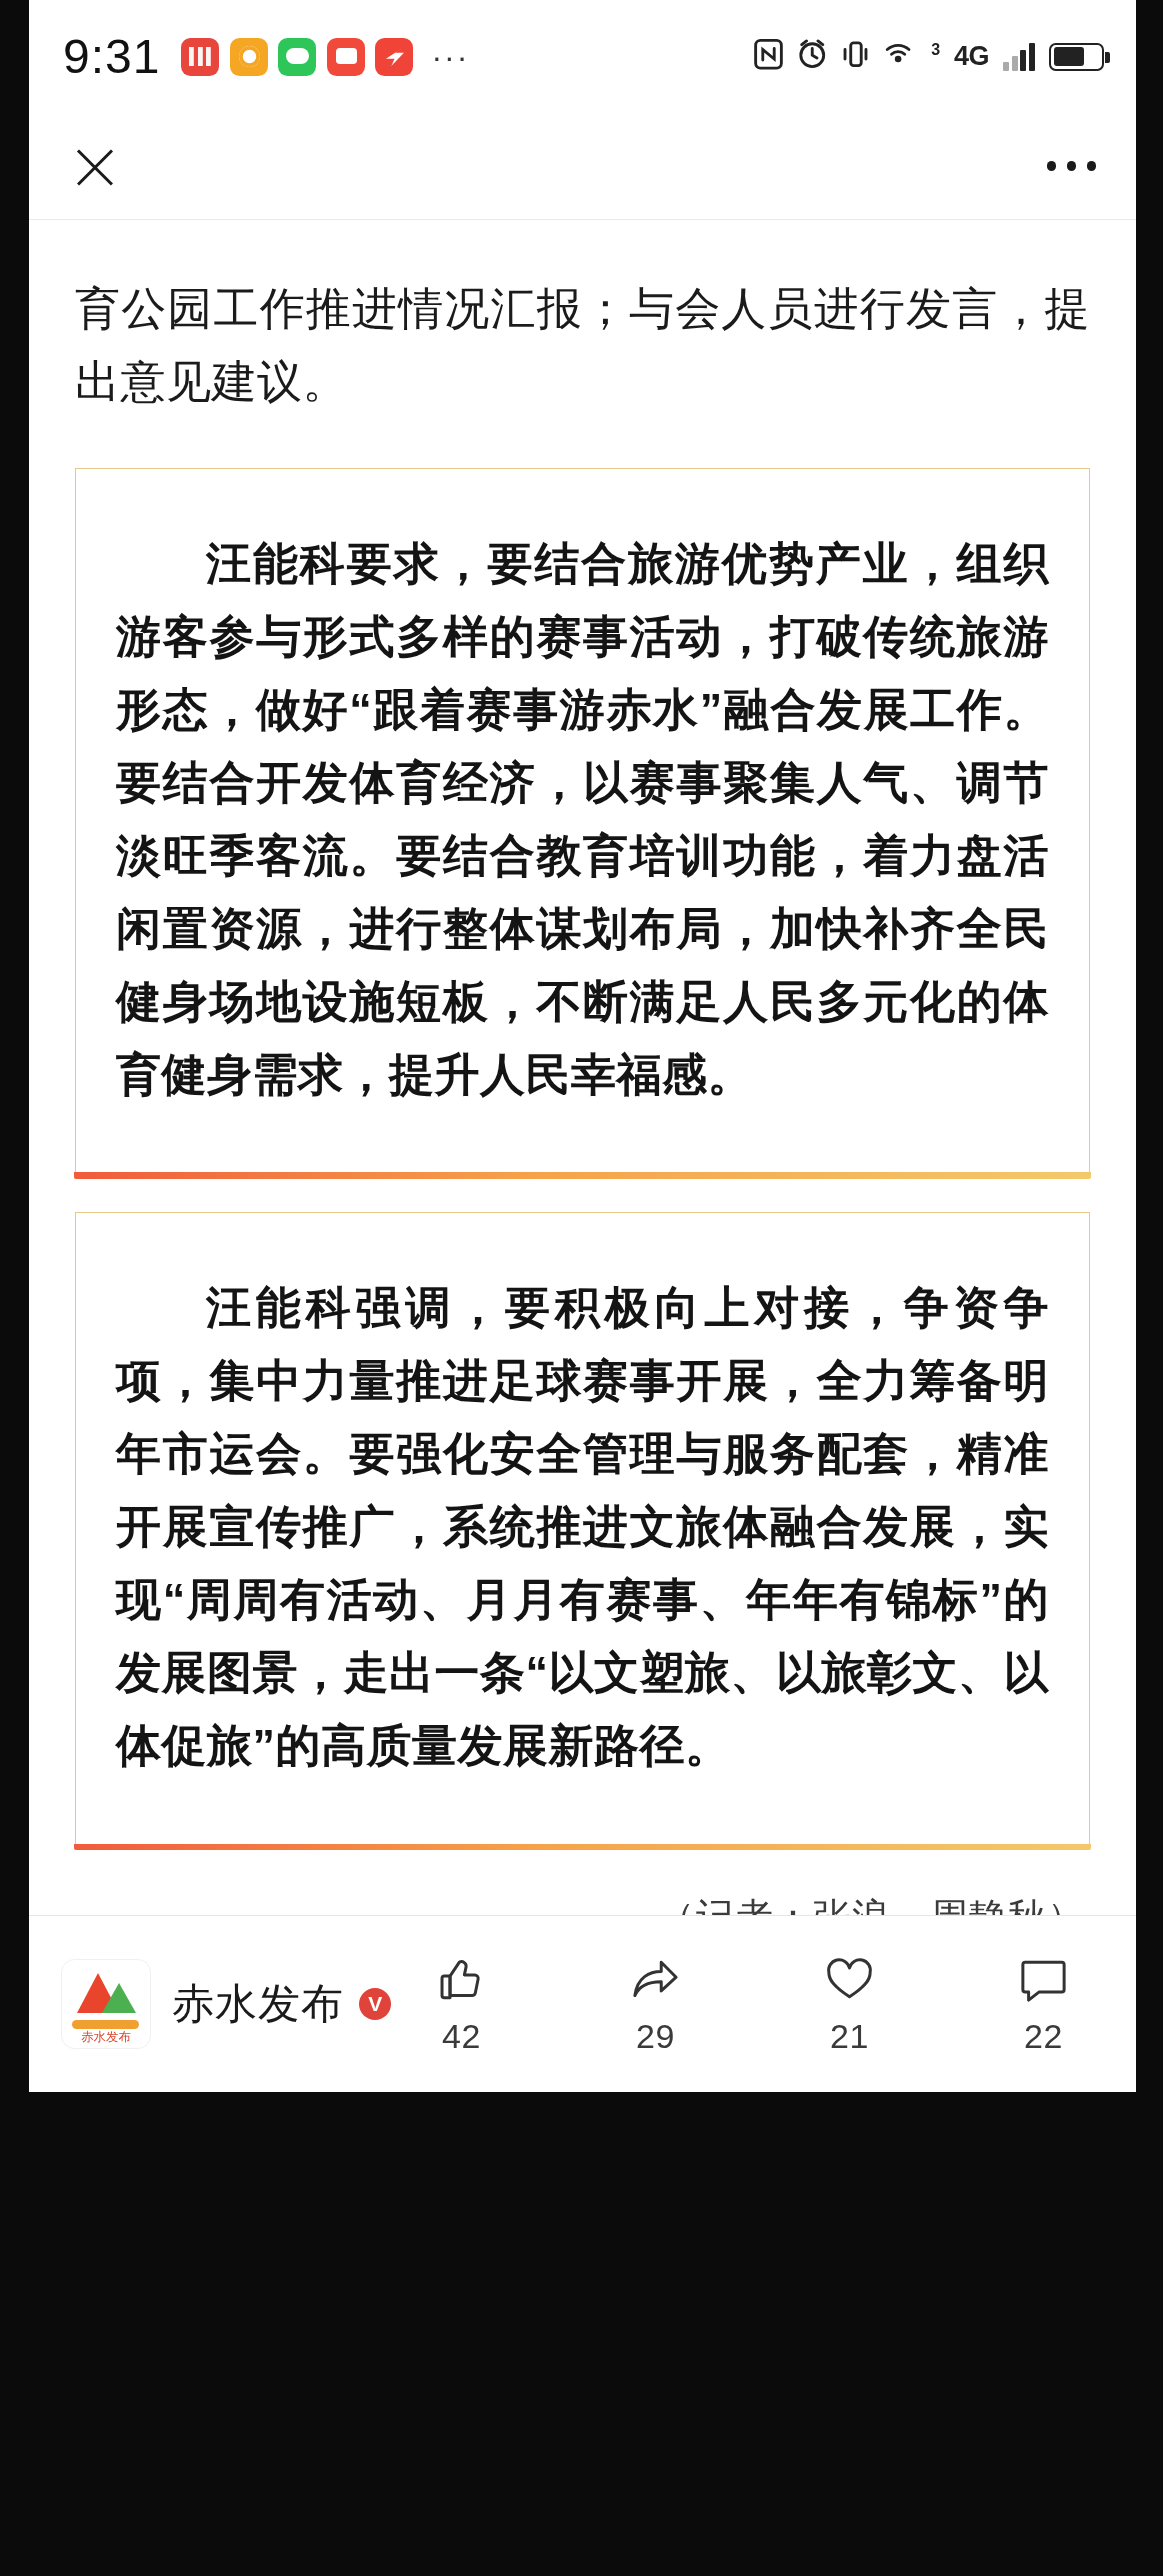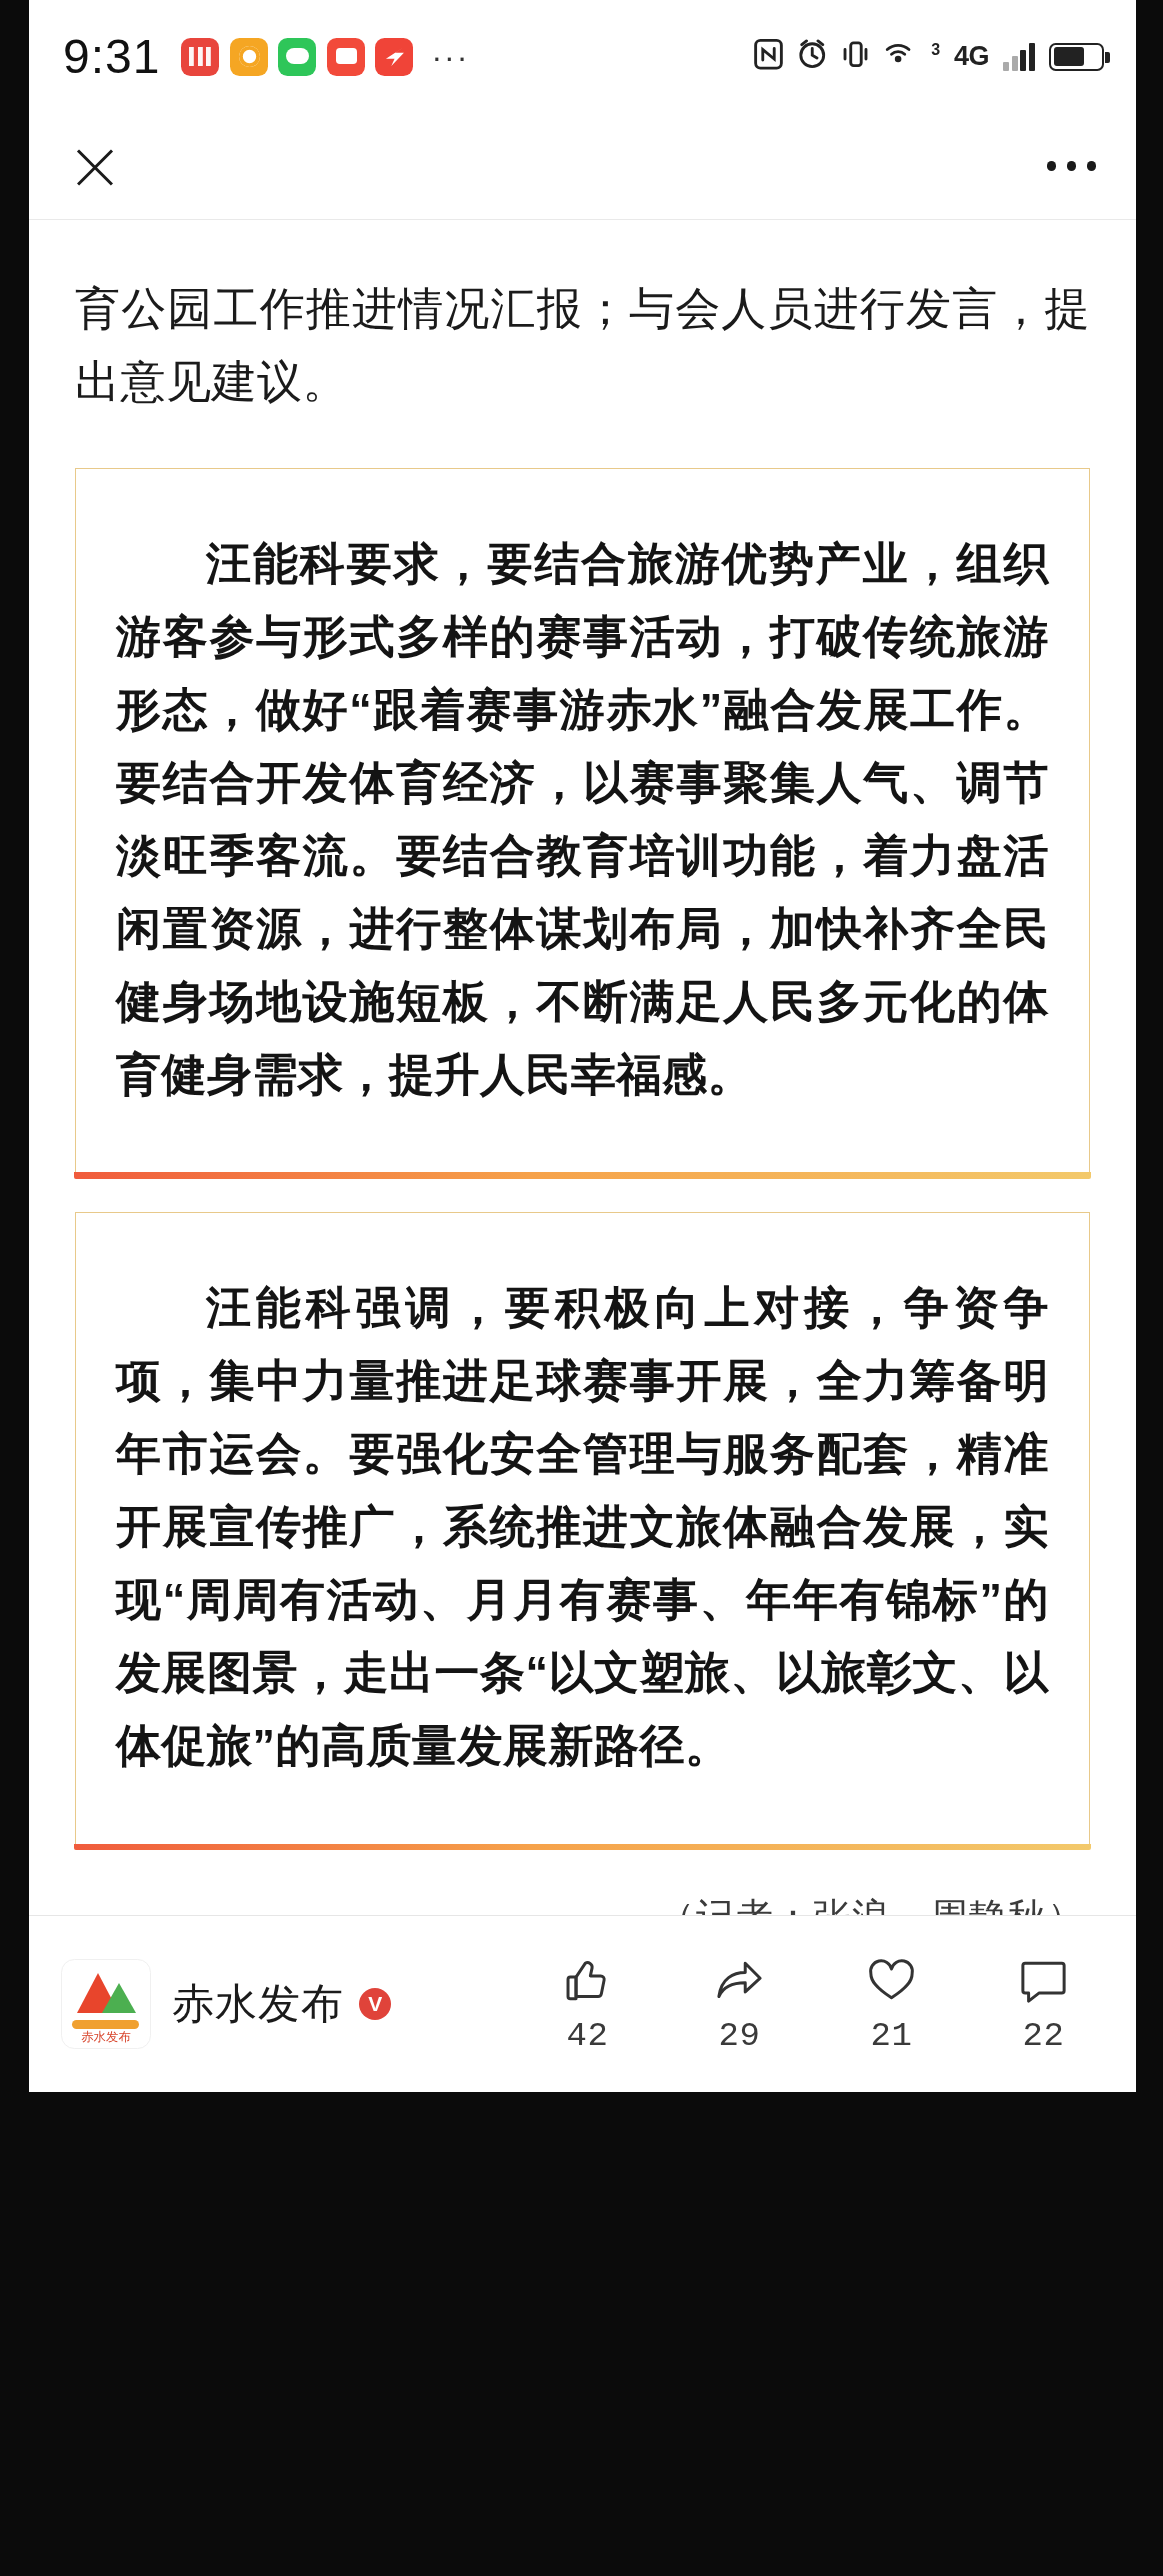--- a/index.html
+++ b/index.html
@@ -337,23 +337,22 @@
     line-height: 32px;
     text-align: center;
     font-weight: 700;
     margin-left: -5.7px;
     display: inline-block;
   }
   .actions {
     margin-left: auto;
     display: flex;
     align-items: flex-end;
-    gap: 66px;
+    gap: 108px;
     padding-right: 9.5px;
-    font-family: Liberation Mono, monospace;
   }
   .action {
     width: 86px;
     text-align: center;
     cursor: pointer;
   }
   .action .count {
     font-size: 34px;
     color: #3a3a3a;
     margin-top: 9.5px;

